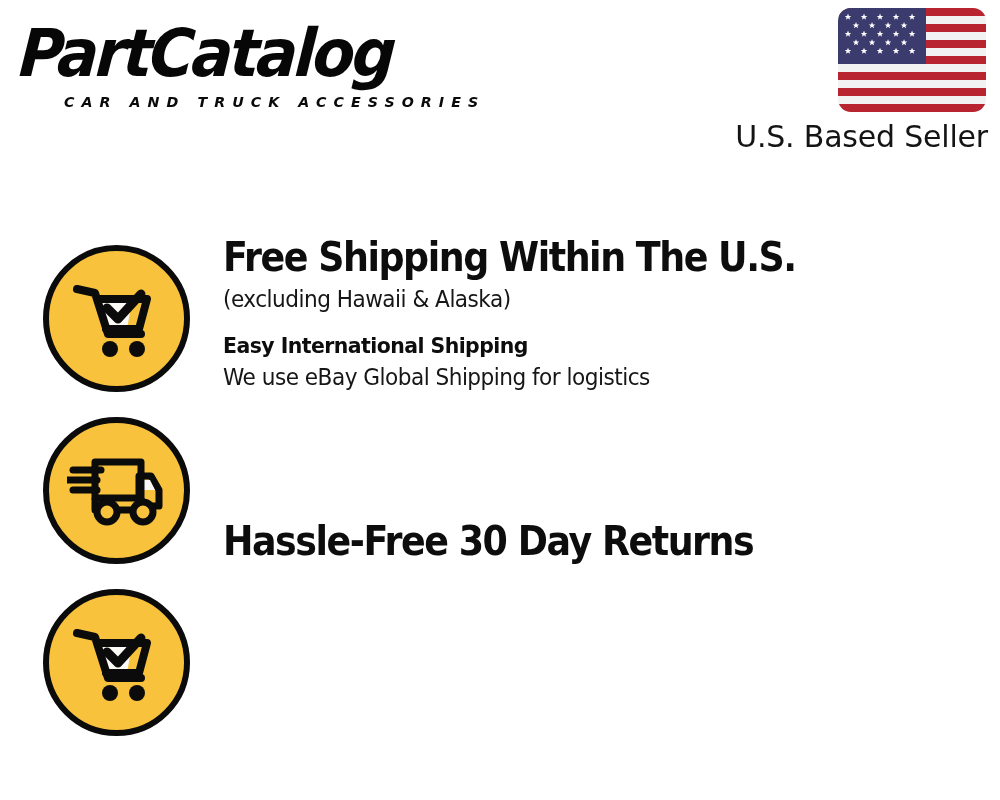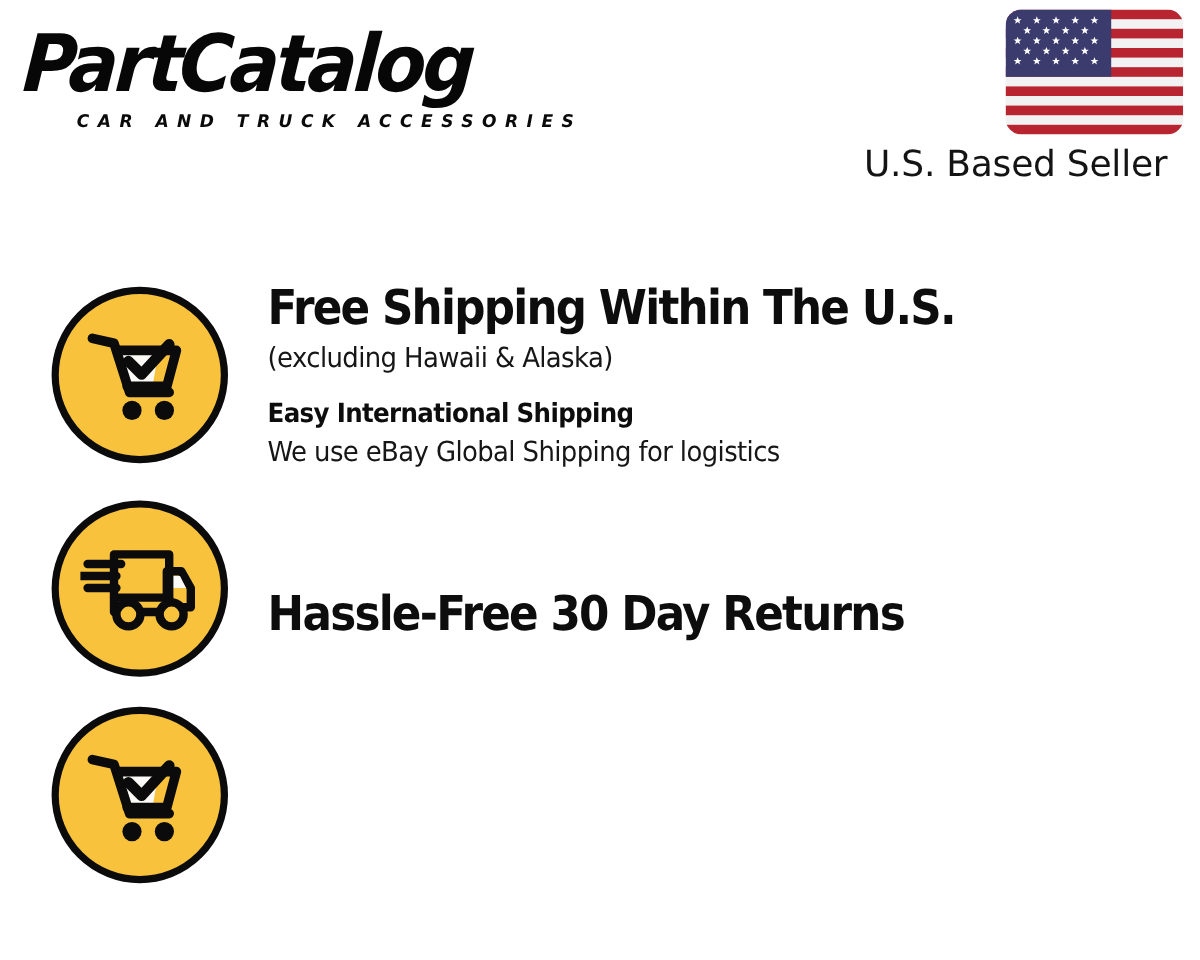--- a/index.html
+++ b/index.html
@@ -100,37 +100,37 @@
   }
   .seller-caption {
     display: block;
     margin-top: 4px;
     font-family: "DejaVu Sans", sans-serif;
     font-weight: 400;
     font-size: 30px;
     line-height: 34px;
     color: #141414;
     letter-spacing: -0.2px;
-    text-align: left;
+    text-align: right;
     padding-right: 2px;
   }
 
   
   .features {
     position: absolute;
     left: 0;
     top: 232px;
     width: 1000px;
   }
   .feature-row {
     position: absolute;
     left: 0;
     width: 808px;
     display: flex;
-    align-items: center;
+    align-items: flex-end;
   }
   .row-1 { top: 0px; }
   .row-2 { top: 185px; }
   .row-3 { top: 357px; }
 
   .badge {
     flex: 0 0 auto;
     width: 147px;
     height: 147px;
     margin-left: 43px;

